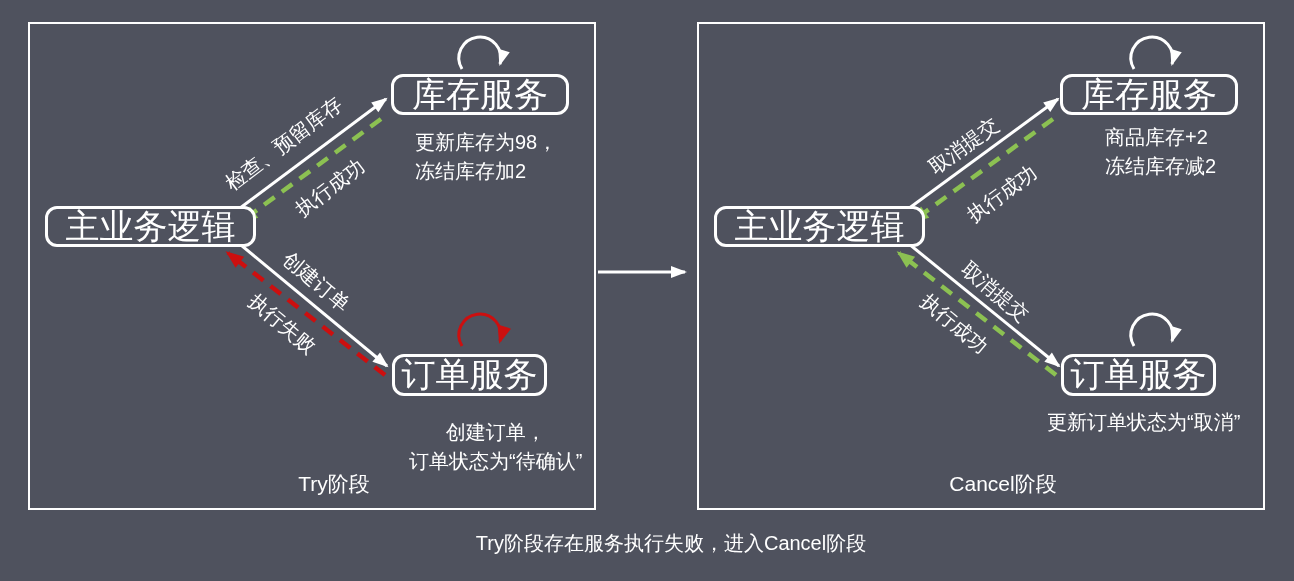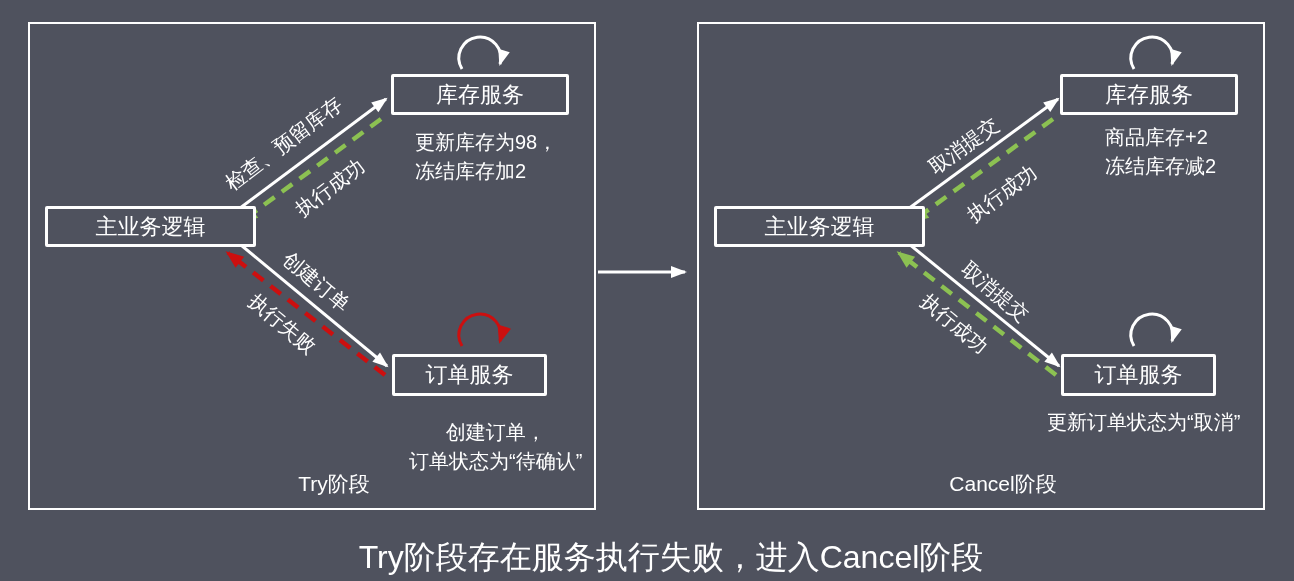--- a/index.html
+++ b/index.html
@@ -38,26 +38,26 @@
   .fill-green { fill: var(--green); }
   .fill-red   { fill: var(--red); }
 
   .solid { fill: none; stroke-width: 3; }
   .dash  { fill: none; stroke-width: 4.5; stroke-dasharray: 13 9; }
   .loop  { fill: none; stroke-width: 3; }
 
   .node {
     position: absolute;
     border: 3px solid var(--line);
-    border-radius: 2px;
+    border-radius: 12px;
     background: var(--bg);
     display: flex;
     align-items: center;
     justify-content: center;
-    font-size: 22px;
+    font-size: 34px;
     white-space: nowrap;
   }
   .node-main   { left: 15px;  top: 182px; width: 211px; height: 41px; }
   .node-top    { left: 361px; top: 50px;  width: 178px; height: 41px; }
   .node-bottom { left: 362px; top: 330px; width: 155px; height: 42px; }
 
   .edge-label {
     position: absolute;
     font-size: 20px;
     white-space: nowrap;
@@ -96,22 +96,21 @@
     position: absolute;
     left: 593px; top: 254px;
     width: 110px; height: 36px;
   }
 
   .caption {
     position: absolute;
     left: 48px; right: 0;
     top: 530px;
     text-align: center;
-    font-size: 32px;
-    margin-top: 6px;
+    font-size: 20px;
   }
 </style>
 </head>
 <body>
 
 <div class="canvas">
 
   <div class="panel left">
     <svg class="arrows" viewBox="0 0 568 488">
       <defs>

